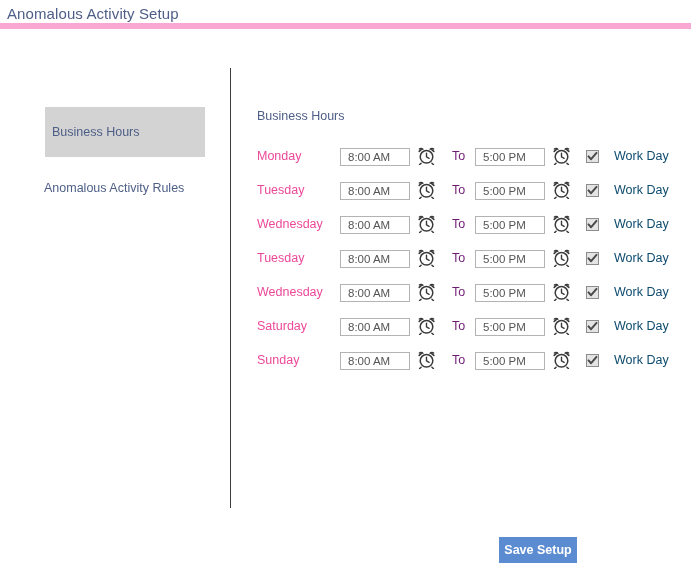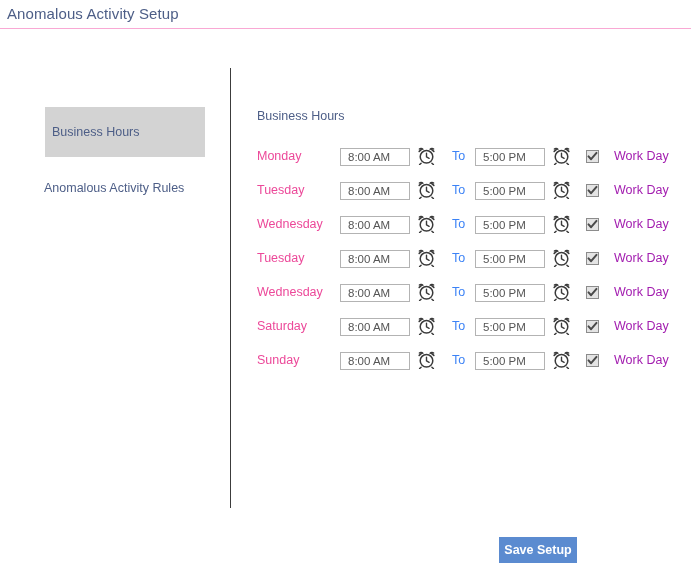--- a/index.html
+++ b/index.html
@@ -21,21 +21,21 @@
     background: #ffffff;
   }
 
   
   #page-header {
     position: absolute;
     left: 0;
     top: 0;
     width: 691px;
     height: 29px;
-    border-bottom: 1px solid #f9a8d4;
+    border-bottom: 6px solid #f9a8d4;
     box-sizing: border-box;
   }
   #page-title {
     position: absolute;
     left: 7px;
     top: 5px;
     font-size: 15px;
     color: #4d5e87;
     letter-spacing: 0.1px;
     white-space: nowrap;
@@ -127,30 +127,30 @@
     border-radius: 0;
   }
   .clock-cell {
     width: 32px;
     text-align: center;
   }
   .to-cell {
     width: 33px;
     text-align: center;
     font-size: 12.5px;
-    color: #3b82f6;
+    color: #701a75;
   }
   .check-cell {
     width: 26px;
     text-align: left;
     padding-left: 9px !important;
   }
   .workday-cell {
     font-size: 12.5px;
-    color: #a21caf;
+    color: #0c4a6e;
     padding-left: 2px !important;
   }
   .clock-icon {
     display: inline-block;
     width: 17px;
     height: 18px;
     vertical-align: middle;
     cursor: pointer;
   }
   .wd-checkbox {

